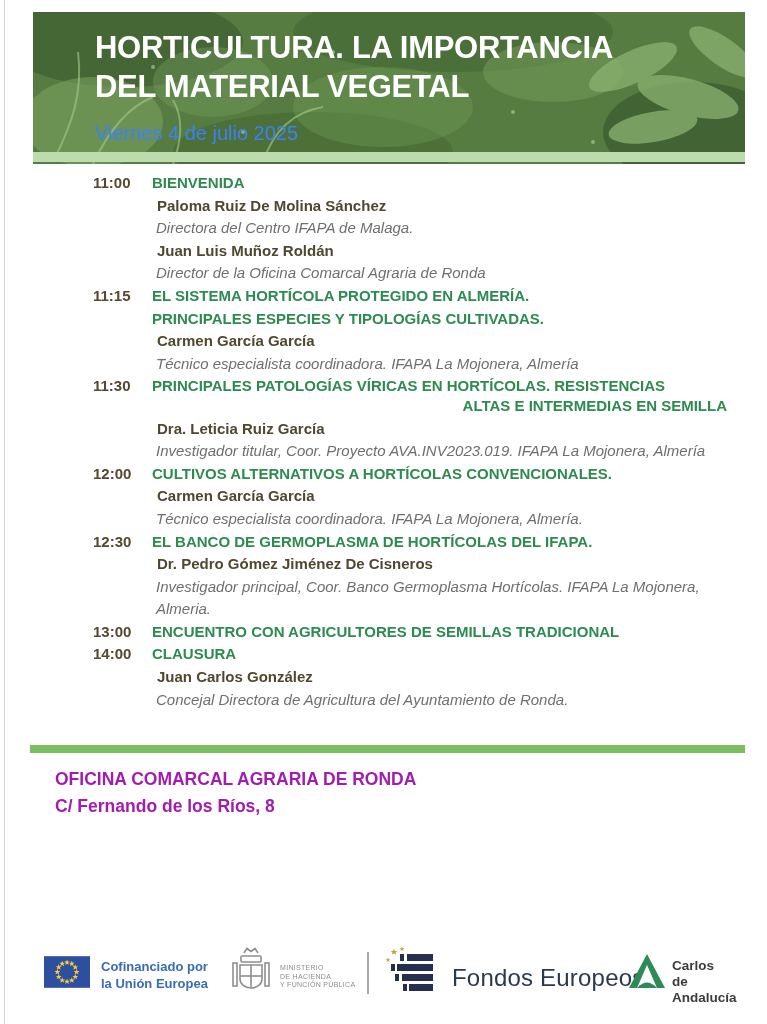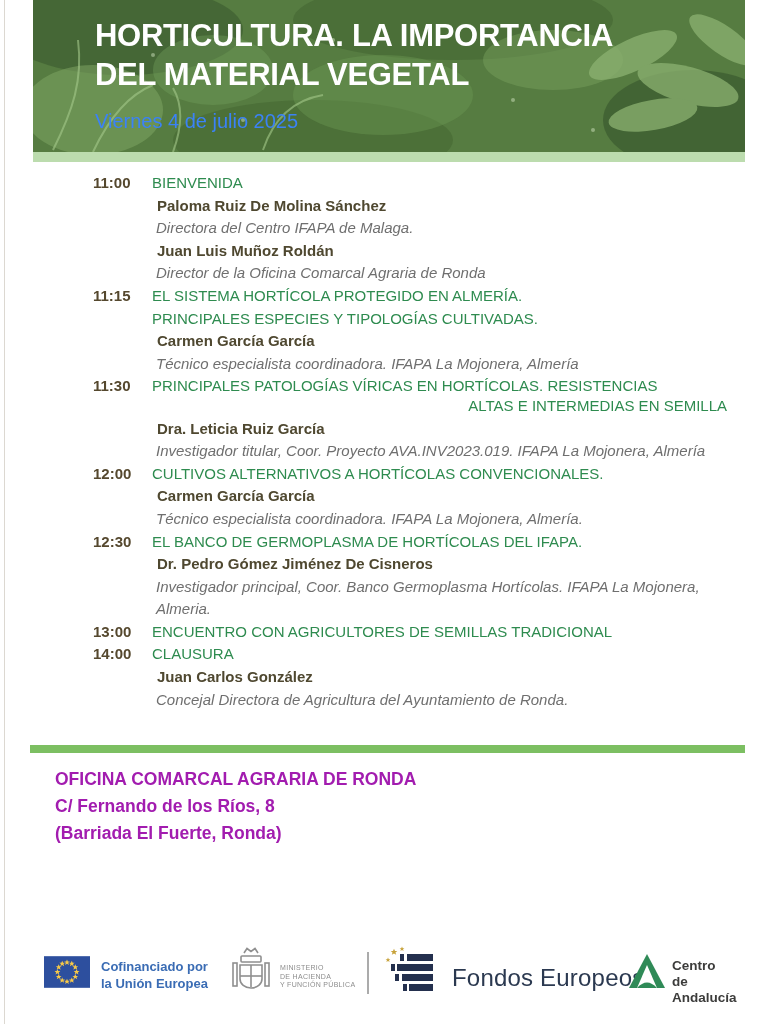--- a/index.html
+++ b/index.html
@@ -6,21 +6,21 @@
   html,body { background:#ffffff; }
   .page {
     position:relative; width:767px; height:1024px; margin:0 auto;
     background:#ffffff; overflow:hidden;
     font-family:"Liberation Sans", sans-serif;
   }
   .scan-edge { position:absolute; left:4px; top:0; bottom:0; width:1px; background:#dcd8d1; }
 
   
   .header {
-    position:absolute; left:33px; top:0; width:712px; height:152px;
+    position:absolute; left:33px; top:12px; width:712px; height:152px;
     overflow:hidden;
   }
   .header svg.foliage { position:absolute; left:0; top:0; width:100%; height:100%; }
   .header .title {
     position:absolute; left:62px; top:16px;
     color:#ffffff; font-weight:bold; font-size:31px; line-height:39px;
     letter-spacing:-0.3px;
   }
   .header .date {
     position:absolute; left:62px; top:110px;
@@ -35,21 +35,21 @@
   .schedule {
     position:absolute; left:0; top:172px; width:767px;
     font-size:15px; line-height:22.6px;
   }
   .entry { display:flex; align-items:flex-start; }
   .time {
     margin-left:93px; width:59px; flex:none;
     font-weight:bold; color:#55482e;
   }
   .ebody { width:575px; }
-  .stitle { color:#2e8b4f; font-weight:normal; }
+  .stitle { color:#2e8b4f; font-weight:bold; }
   .stitle.tight { margin-top:-3px;text-align:right; }
   .pname { font-weight:bold; color:#4f4830; margin-left:5px; }
   .prole { font-style:italic; color:#6f6f6f; margin-left:4px; font-family:"Liberation Sans", sans-serif; }
 
   
   .divider {
     position:absolute; left:30px; top:745px; width:715px; height:8px;
     background:#7cbf62;
   }
   .venue {
@@ -192,21 +192,20 @@
         <div class="prole">Concejal Directora de Agricultura del Ayuntamiento de Ronda.</div>
       </div>
     </div>
 
   </div>
 
   <div class="divider"></div>
   <div class="venue">
     <div>OFICINA COMARCAL AGRARIA DE RONDA</div>
     <div>C/ Fernando de los Ríos, 8</div>
-    <div>(Barriada El Fuerte, Ronda)</div>
   </div>
 
   <div class="logos">
 
     <svg class="eu-flag" width="46" height="32" viewBox="0 0 48 33">
       <rect width="48" height="33" fill="#2d4f9e"></rect>
       <g fill="#f7c948">
         <path transform="translate(24,6.5)" d="M0,-3 L0.9,-0.95 3,-0.95 1.3,0.4 2,2.6 0,1.3 -2,2.6 -1.3,0.4 -3,-0.95 -0.9,-0.95 Z"></path>
         <path transform="translate(29,7.84)" d="M0,-3 L0.9,-0.95 3,-0.95 1.3,0.4 2,2.6 0,1.3 -2,2.6 -1.3,0.4 -3,-0.95 -0.9,-0.95 Z"></path>
         <path transform="translate(32.66,11.5)" d="M0,-3 L0.9,-0.95 3,-0.95 1.3,0.4 2,2.6 0,1.3 -2,2.6 -1.3,0.4 -3,-0.95 -0.9,-0.95 Z"></path>
@@ -262,18 +261,18 @@
       </g>
     </svg>
     <div class="fondos-label">Fondos Europeos</div>
 
     <svg class="junta-mark" width="38" height="38" viewBox="0 0 38 38">
       <path d="M19,2 L37,36 H1 Z" fill="#2f8a57"></path>
       <path d="M19,13 L29,36 H9 Z" fill="#ffffff"></path>
       <path d="M9,36 Q19,25 29,36 Z" fill="#2f8a57"></path>
     </svg>
     <div class="junta-label">
-      <div>Centro</div>
+      <div>Carlos</div>
       <div>de Andalucía</div>
     </div>
 
   </div>
 </div>
 
 </body></html>

